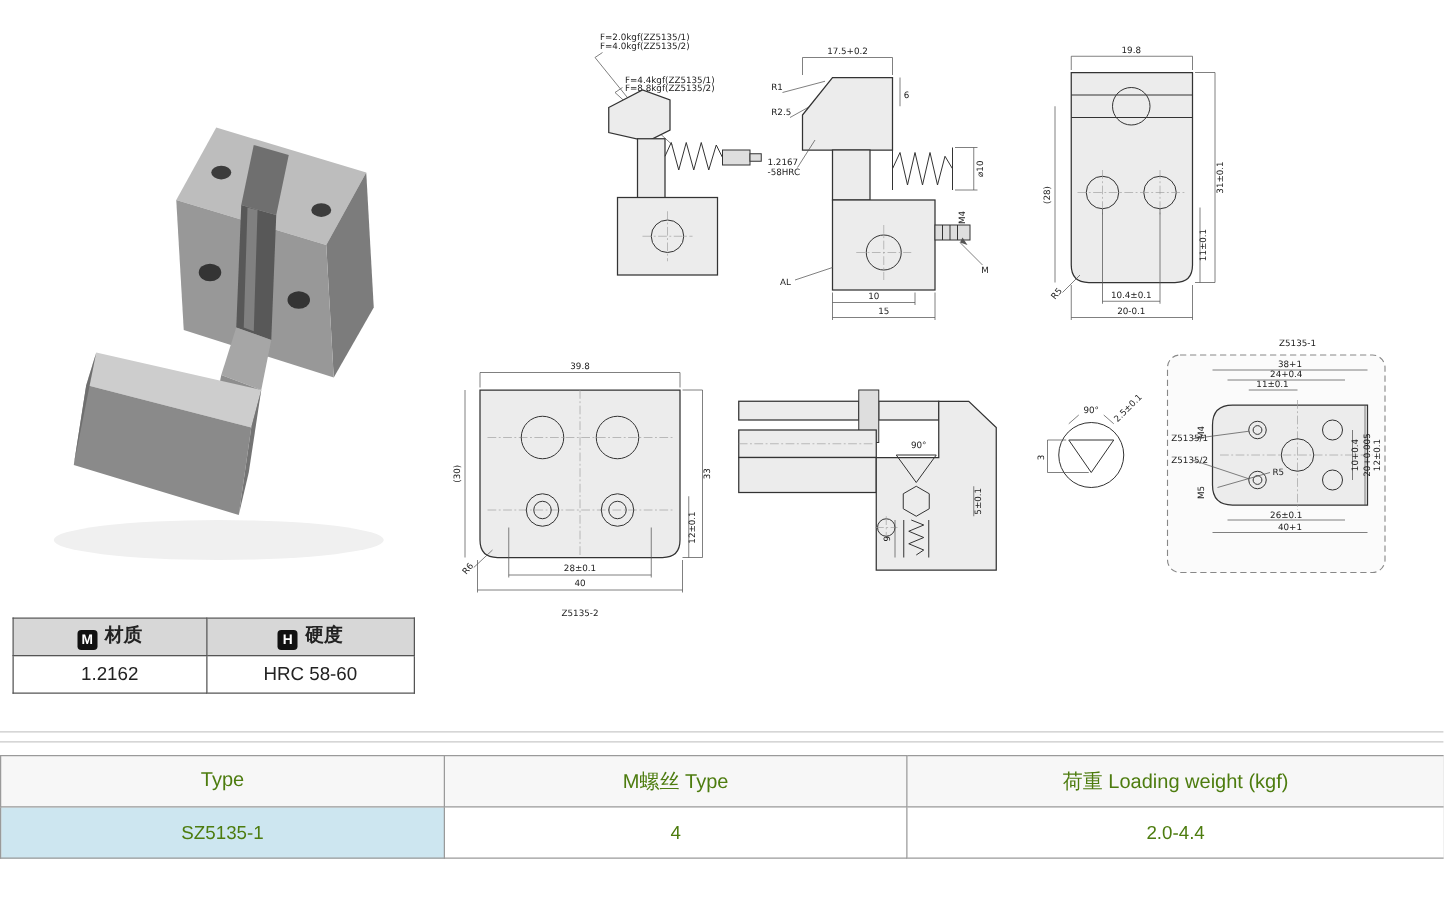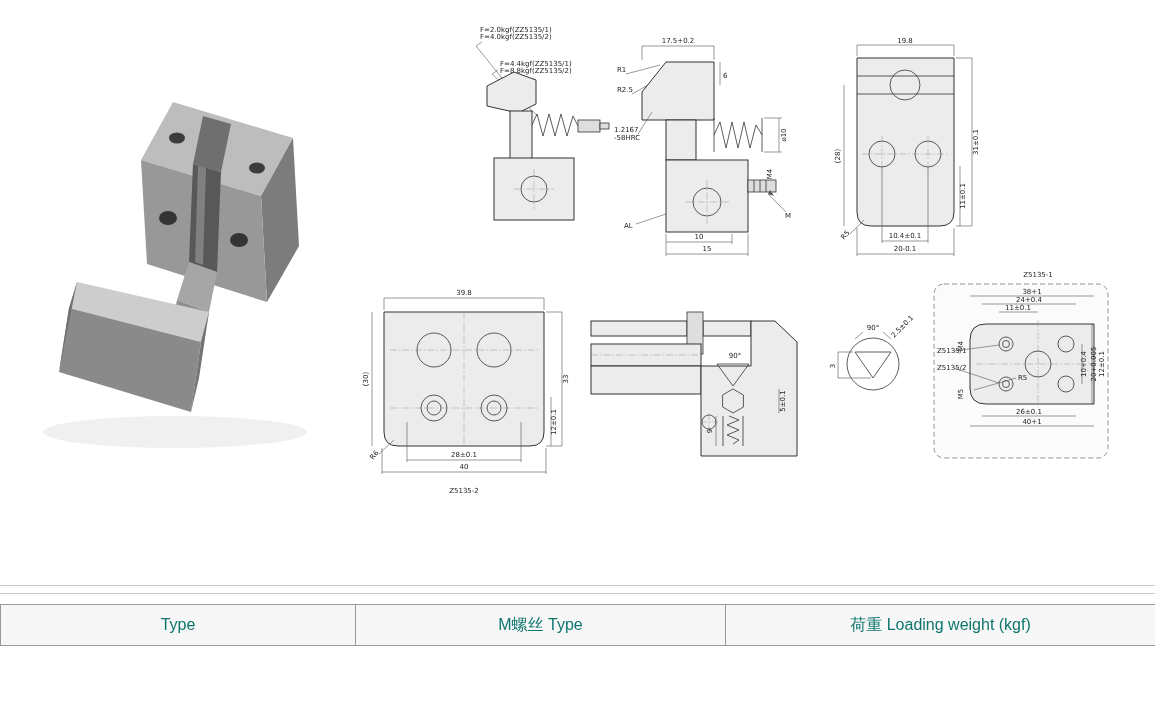--- a/index.html
+++ b/index.html
@@ -28,21 +28,21 @@
     margin-right:6px; vertical-align:-2px; }
 
   
   .divider { position:absolute; left:0; top:585px; width:1155px; height:9px;
     border-top:1px solid #c9c9c9; border-bottom:1px solid #c9c9c9; }
 
   
   .spec-table { position:absolute; left:0; top:604px; width:1155px; border-collapse:collapse;
     table-layout:fixed; }
   .spec-table th, .spec-table td { border:1px solid #9a9a9a; height:41px; text-align:center;
-    color:#0f766e; font-weight:normal; }
+    color:#4d7c0f; font-weight:normal; }
   .spec-table th { font-size:16px; background:#f7f7f7; }
   .spec-table td { font-size:15px; background:#fff; }
   .spec-table td.type { background:#cde6f0; }
 </style>
 </head>
 <body>
 
 <div class="page">
 
   <svg class="abs" style="left:25px;top:50px" width="305" height="430" viewBox="0 0 305 430">
@@ -311,33 +311,58 @@
     <line class="dim" x1="166" y1="58" x2="166" y2="138"></line>
     <text transform="translate(170,98) rotate(-90)" text-anchor="middle" font-size="4.8">20+0.005</text>
     <text transform="translate(178,98) rotate(-90)" text-anchor="middle" font-size="4.8">12±0.1</text>
 
     <line class="dim" x1="56" y1="150" x2="150" y2="150"></line>
     <text x="103" y="148" text-anchor="middle" font-size="5.5">26±0.1</text>
     <line class="dim" x1="44" y1="160" x2="168" y2="160"></line>
     <text x="106" y="158" text-anchor="middle" font-size="5.5">40+1</text>
   </svg>
 
+  <table class="mat-table">
+    <colgroup>
+        <col class="c1">
+        <col class="c2">
+      </colgroup>
+    <tbody>
+        <tr>
+      <th>
+        <span class="badge">M</span><span>材质</span>
+      </th>
+      <th>
+        <span class="badge">H</span><span>硬度</span>
+      </th>
+    </tr>
+    <tr>
+      <td>1.2162</td>
+      <td>HRC 58-60</td>
+    </tr>
+  </tbody>
+    </table>
 
   <div class="divider"></div>
 
   <table class="spec-table">
     <colgroup>
       <col style="width:355px">
         <col style="width:370px">
         <col style="width:430px">
     </colgroup>
     <thead>
       <tr>
         <th>Type</th>
         <th>M螺丝 Type</th>
         <th>荷重 Loading weight (kgf)</th>
       </tr>
     </thead>
     <tbody>
+      <tr>
+        <td class="type">SZ5135-1</td>
+        <td>4</td>
+        <td>2.0-4.4</td>
+      </tr>
     </tbody>
   </table>
 
 </div>
 
 </body></html>

